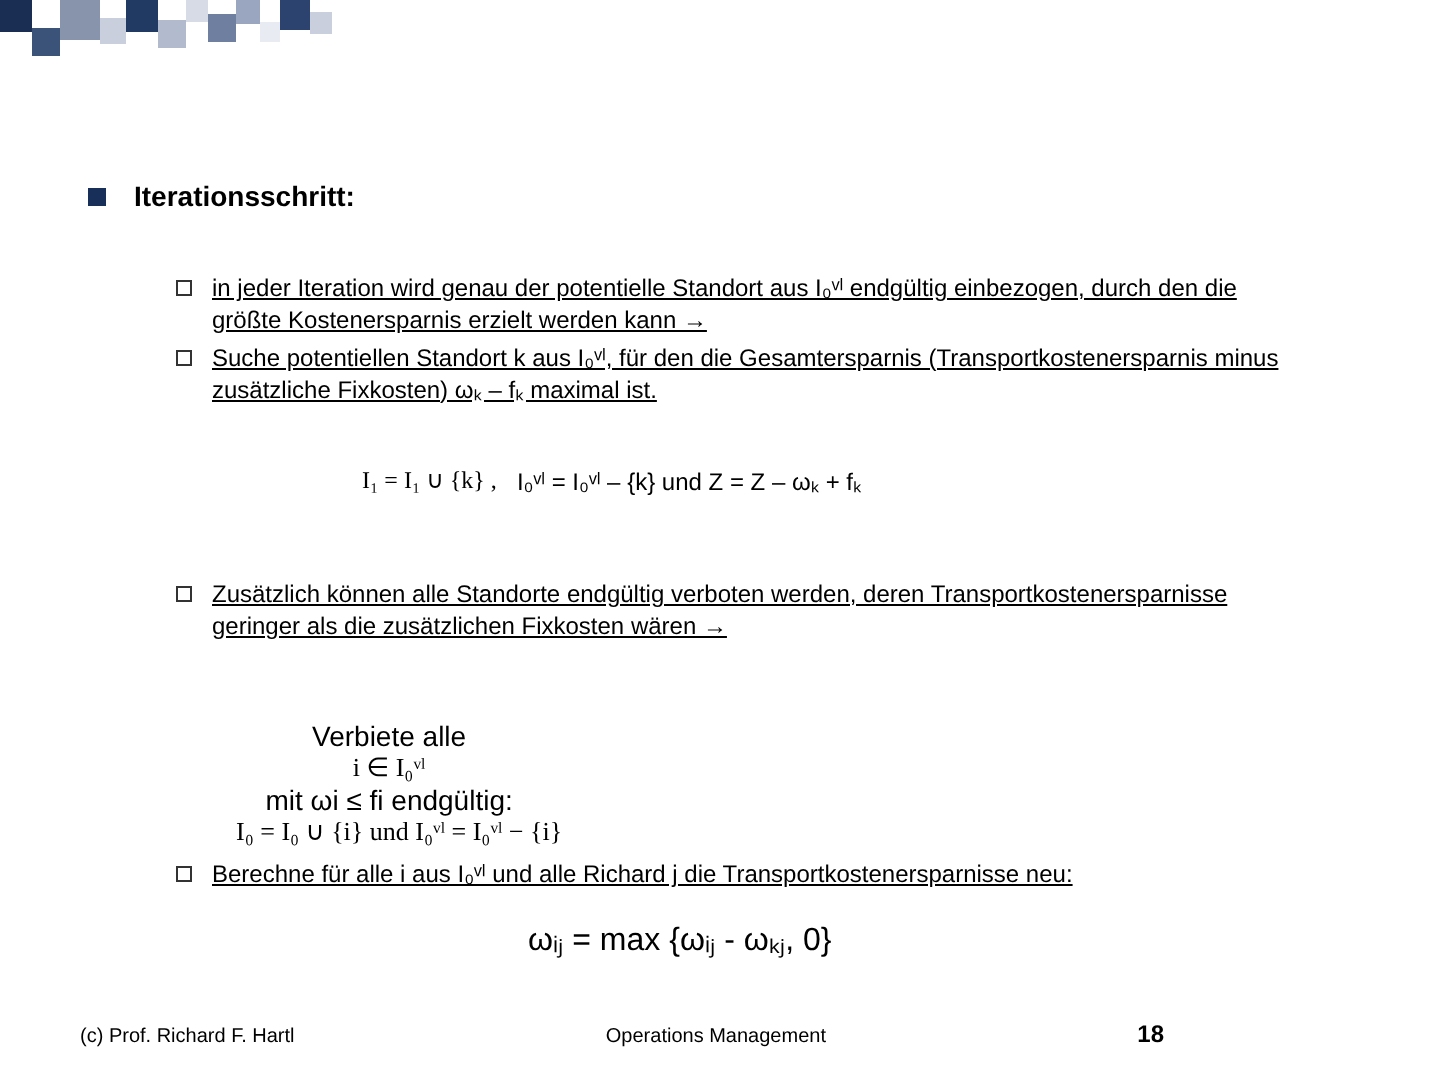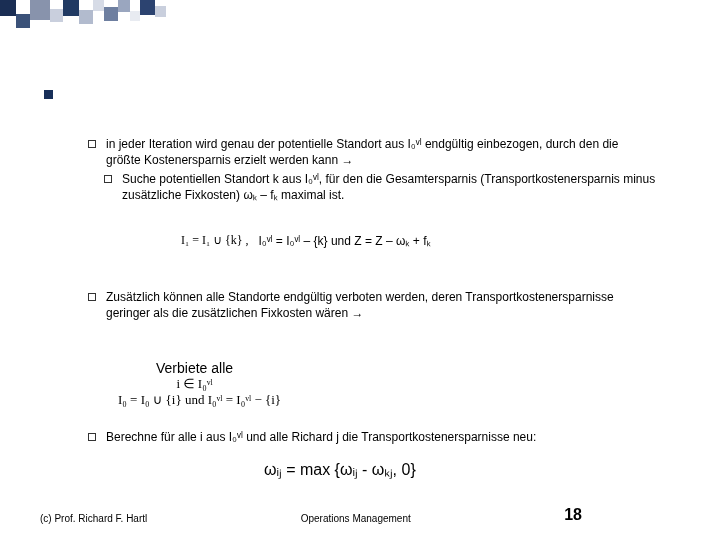--- a/index.html
+++ b/index.html
@@ -48,20 +48,21 @@
   .sq-open {
     width: 8px;
     height: 8px;
     border: 1px solid #333;
     margin-top: 3px;
     margin-right: 10px;
     flex: 0 0 auto;
   }
   .item-body {
     max-width: 550px;
+    text-decoration: underline;
   }
   .formula-row {
     position: absolute;
     display: flex;
     align-items: center;
     font-size: 12px;
   }
   .formula-img {
     font-family: 'Times New Roman', serif;
   }
@@ -86,21 +87,21 @@
     left: 0;
     width: 612px;
     display: flex;
     justify-content: space-between;
     align-items: flex-end;
     font-size: 10px;
     padding: 0 30px 0 40px;
   }
   .page-num {
     font-weight: bold;
-    font-size: 16px;
+    font-size: 12px;
   }
 </style>
 </head>
 <body>
 
 <div class="deco">
   <span class="sq" style="width:16px;height:16px;background:#1a2e54"></span>
   <span class="sq" style="width:14px;height:14px;background:#3b5279;margin-top:14px"></span>
   <span class="sq" style="width:20px;height:20px;background:#8893ac"></span>
   <span class="sq" style="width:13px;height:13px;background:#c9cfdd;margin-top:9px"></span>
@@ -109,45 +110,47 @@
   <span class="sq" style="width:11px;height:11px;background:#d6dbe6"></span>
   <span class="sq" style="width:14px;height:14px;background:#6e7fa0;margin-top:7px"></span>
   <span class="sq" style="width:12px;height:12px;background:#9aa6bf"></span>
   <span class="sq" style="width:10px;height:10px;background:#e8ebf1;margin-top:11px"></span>
   <span class="sq" style="width:15px;height:15px;background:#2c4370"></span>
   <span class="sq" style="width:11px;height:11px;background:#c9cfdd;margin-top:6px"></span>
 </div>
 
 <div class="heading-row">
   <span class="sq-bullet"></span>
+  <span class="heading">Iterationsschritt:</span>
 </div>
 
 <div class="item" style="top:137px;left:88px">
   <span class="sq-open"></span>
   <div class="item-body">in jeder Iteration wird genau der potentielle Standort aus I₀ᵛˡ endgültig einbezogen, durch den die größte Kostenersparnis erzielt werden kann →</div>
 </div>
 
-<div class="item" style="top:172px;left:104px">
+<div class="item" style="top:172px;left:88px">
   <span class="sq-open"></span>
   <div class="item-body">Suche potentiellen Standort k aus I₀ᵛˡ, für den die Gesamtersparnis (Transportkostenersparnis minus zusätzliche Fixkosten) ωₖ – fₖ maximal ist.</div>
 </div>
 
 <div class="formula-row" style="top:230px;left:175px">
   <span class="formula-img" style="display:inline-block;padding:3px 6px">I₁ = I₁ ∪ {k} ,</span>
   <span style="margin-left:4px">I₀ᵛˡ = I₀ᵛˡ – {k} und Z = Z – ωₖ + fₖ</span>
 </div>
 
 <div class="item" style="top:290px;left:88px">
   <span class="sq-open"></span>
   <div class="item-body">Zusätzlich können alle Standorte endgültig verboten werden, deren Transportkostenersparnisse geringer als die zusätzlichen Fixkosten wären →</div>
 </div>
 
 <div class="verbiete-row">
   <span style="font-size:14px">Verbiete alle</span>
   <span class="formula-img" style="margin:0 8px;font-size:13px">i ∈ I₀ᵛˡ</span>
+  <span style="font-size:14px">mit ωi ≤ fi endgültig:</span>
   <span class="formula-img" style="margin-left:10px;font-size:13px">I₀ = I₀ ∪ {i} und I₀ᵛˡ = I₀ᵛˡ − {i}</span>
 </div>
 
 <div class="item" style="top:430px;left:88px">
   <span class="sq-open"></span>
   <div class="item-body" style="max-width:580px">Berechne für alle i aus I₀ᵛˡ und alle Richard j die Transportkostenersparnisse neu:</div>
 </div>
 
 <div class="formula2">ωᵢⱼ = max {ωᵢⱼ - ωₖⱼ, 0}</div>
 

